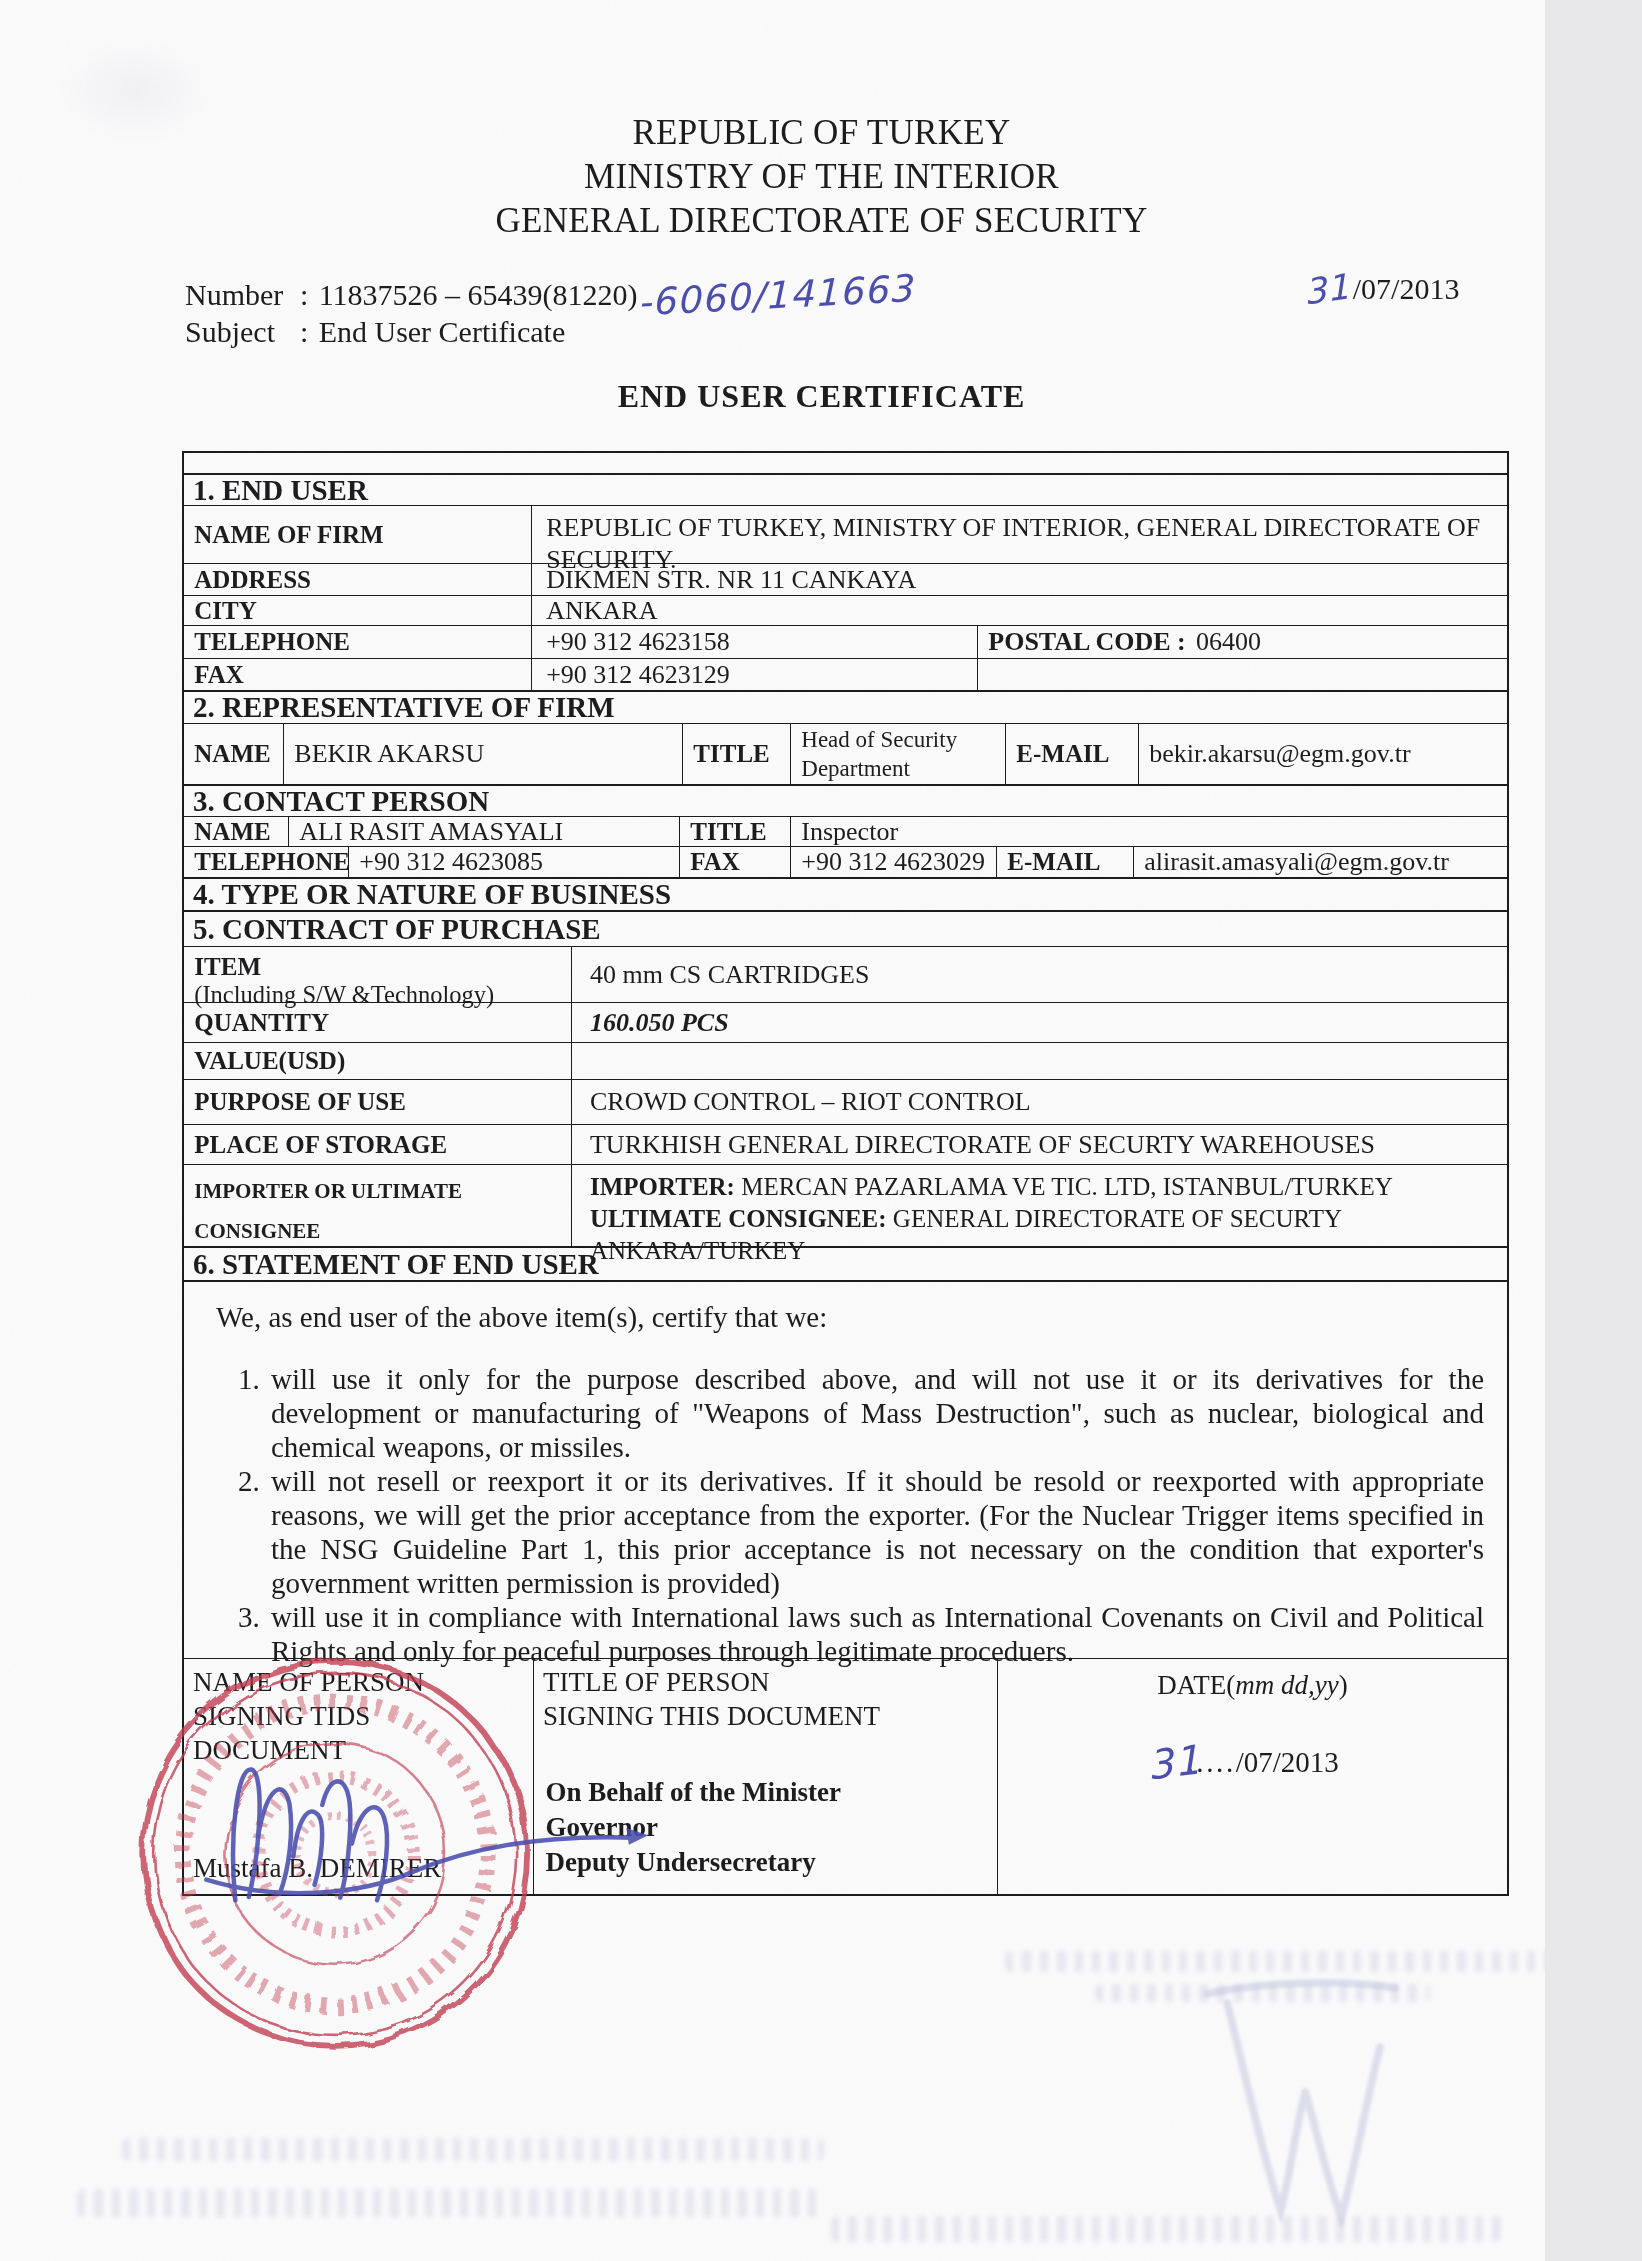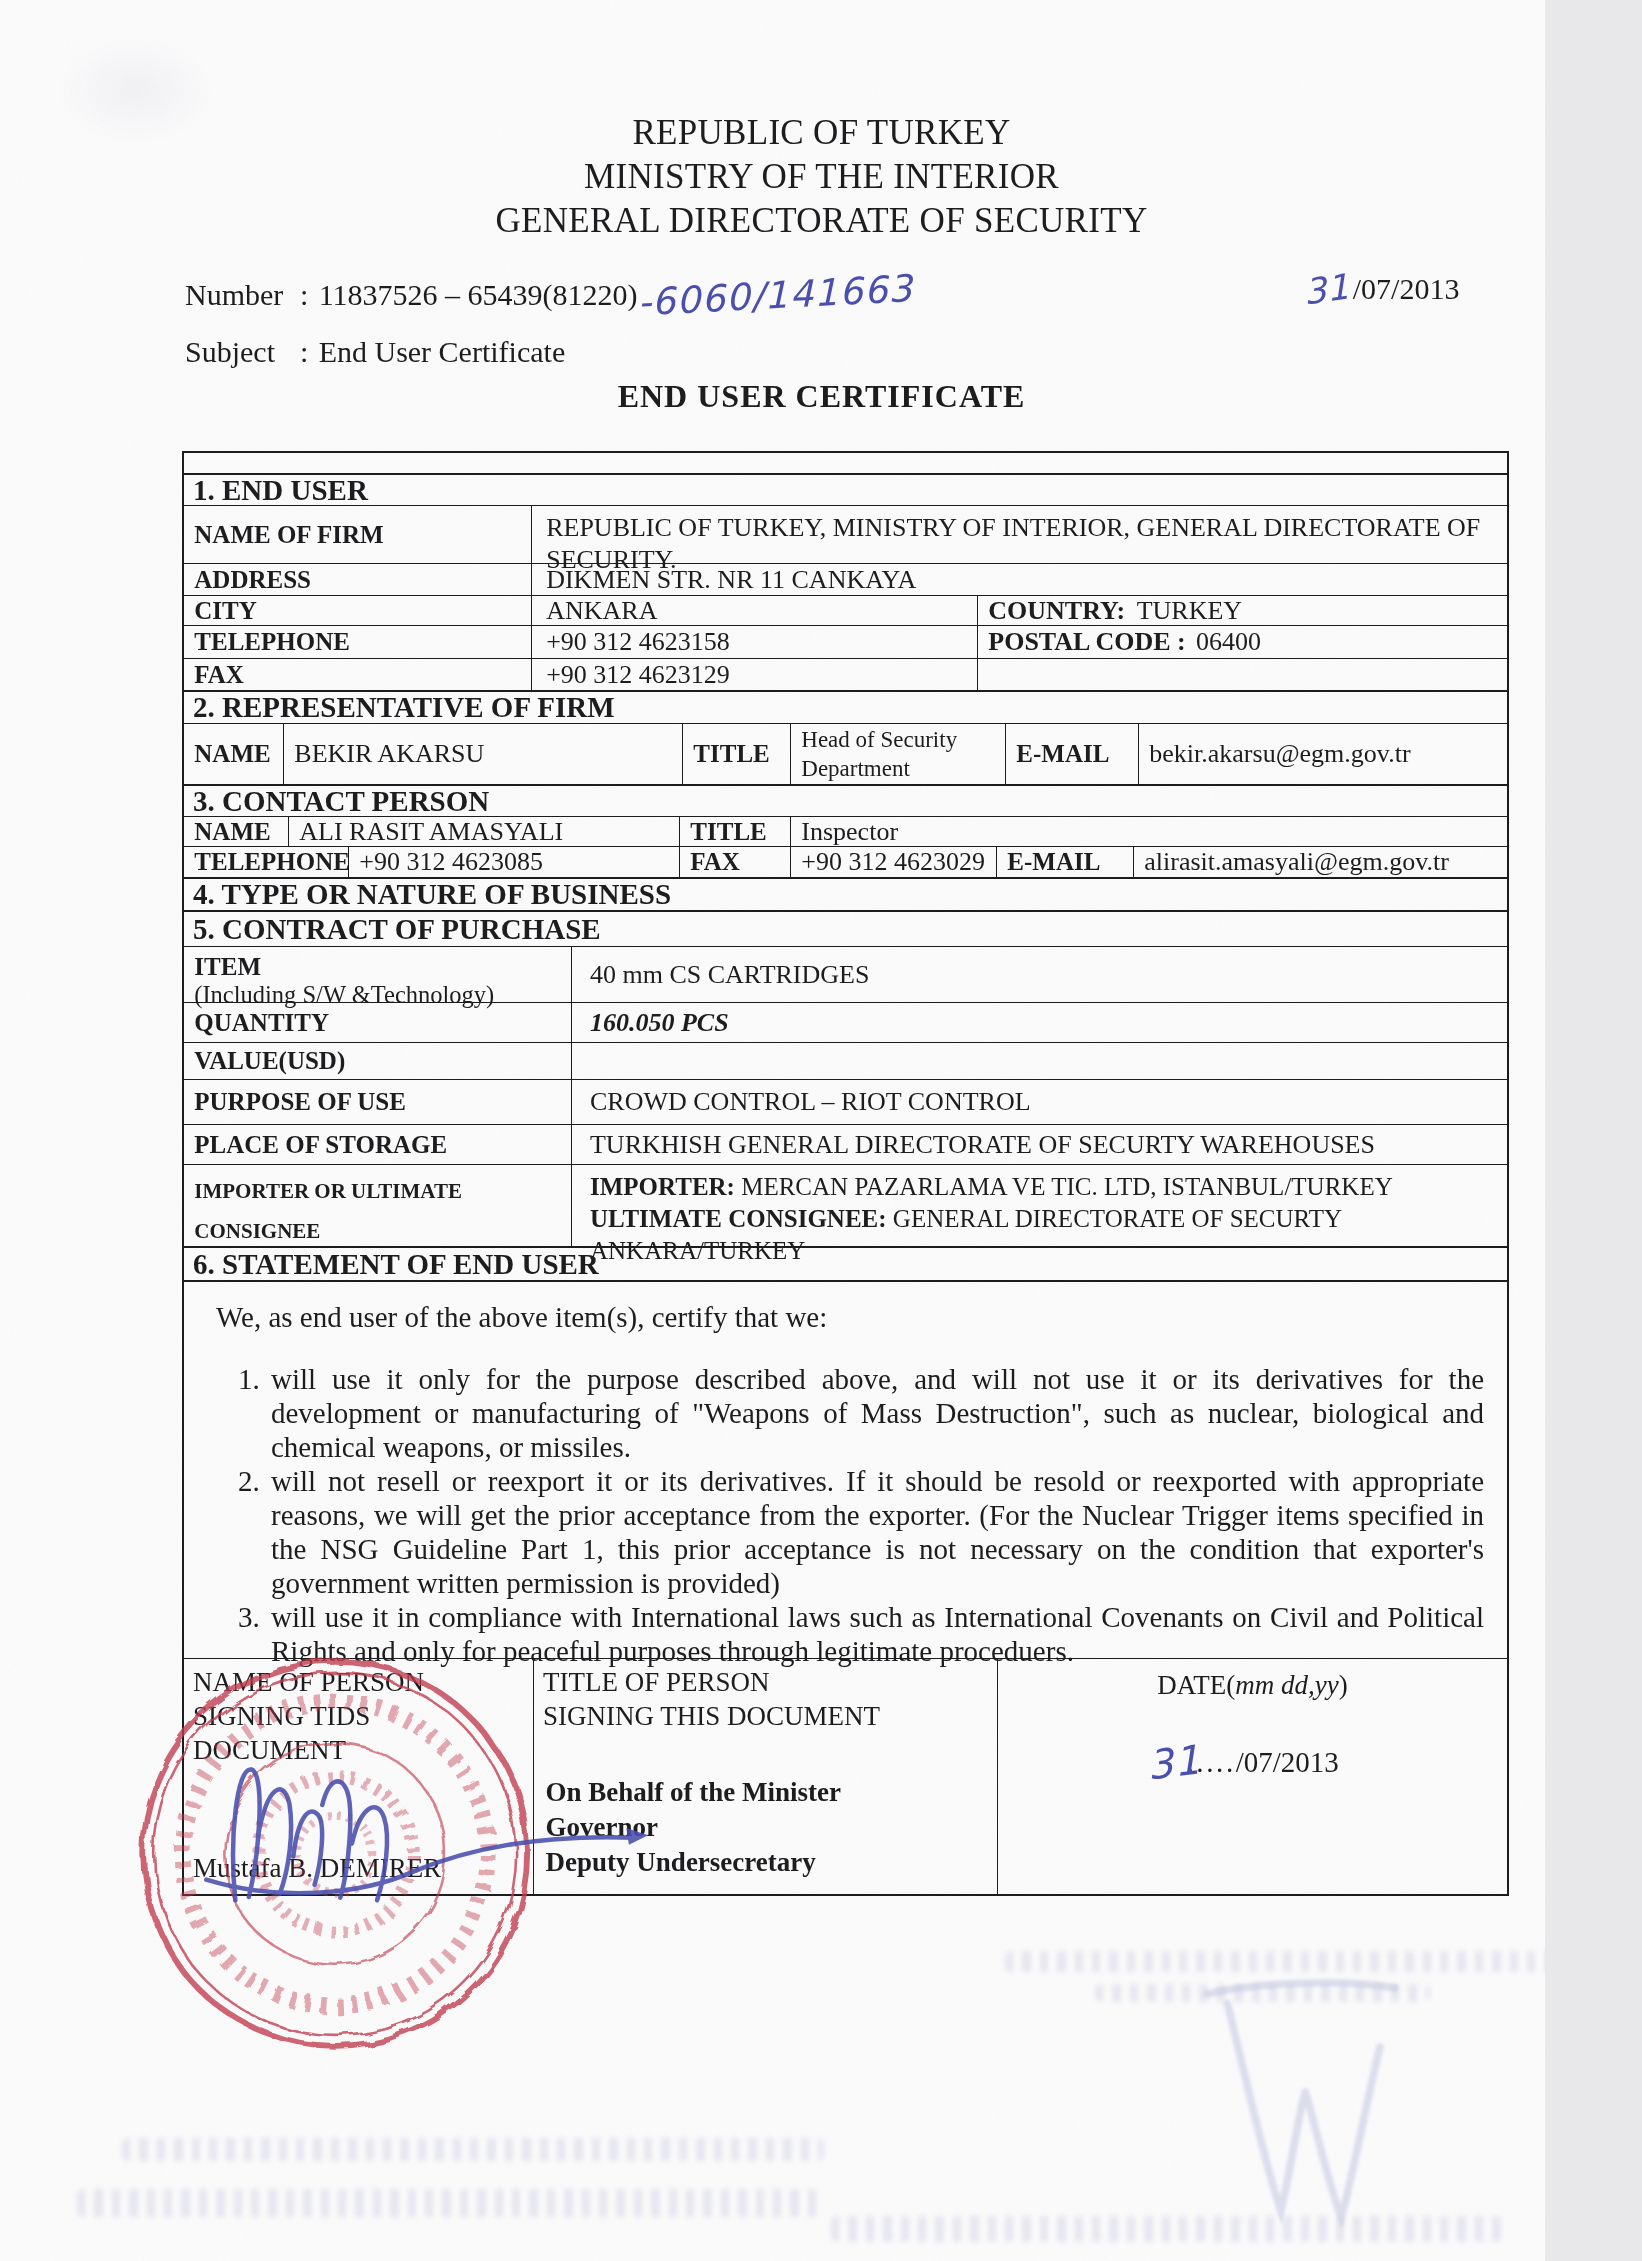--- a/index.html
+++ b/index.html
@@ -89,21 +89,21 @@
     <div>REPUBLIC OF TURKEY</div>
     <div>MINISTRY OF THE INTERIOR</div>
     <div>GENERAL DIRECTORATE OF SECURITY</div>
   </div>
 
   <div class="meta">
     <div class="row">
       <span class="lbl">Number</span><span>:</span><span class="pval">11837526 – 65439(81220)</span><span class="hand hand-number">-6060/141663</span>
       <span class="date-top"><span class="hand hand-31">31</span><span>/07/2013</span></span>
     </div>
-    <div class="row" style="margin-top:23px;">
+    <div class="row" style="margin-top:3px;">
       <span class="lbl">Subject</span><span>:</span><span class="pval">End User Certificate</span>
     </div>
   </div>
 
   <div class="doc-title">END USER CERTIFICATE</div>
 
   <div class="table">
 
     <div class="tr sec first" style="height:32px">
         <span>1. END USER</span>
@@ -126,24 +126,20 @@
           <span style="padding-left:3.9px;">DIKMEN STR. NR 11 CANKAYA</span>
         </div>
     </div>
 
     <div class="tr" style="height:30px">
       <div class="td lbl w540">
           <span>CITY</span>
         </div>
       <div class="td val w692">
           <span style="padding-left:3.9px;">ANKARA</span>
-        </div>
-      <div class="td val flex1">
-          <span class="inl-b">COUNTRY:</span>
-          <span style="margin-left:11.6px;">TURKEY</span>
         </div>
     </div>
 
     <div class="tr" style="height:33px">
       <div class="td lbl w540">
           <span>TELEPHONE</span>
         </div>
       <div class="td val w692">
           <span style="padding-left:3.9px;">+90 312 4623158</span>
         </div>

